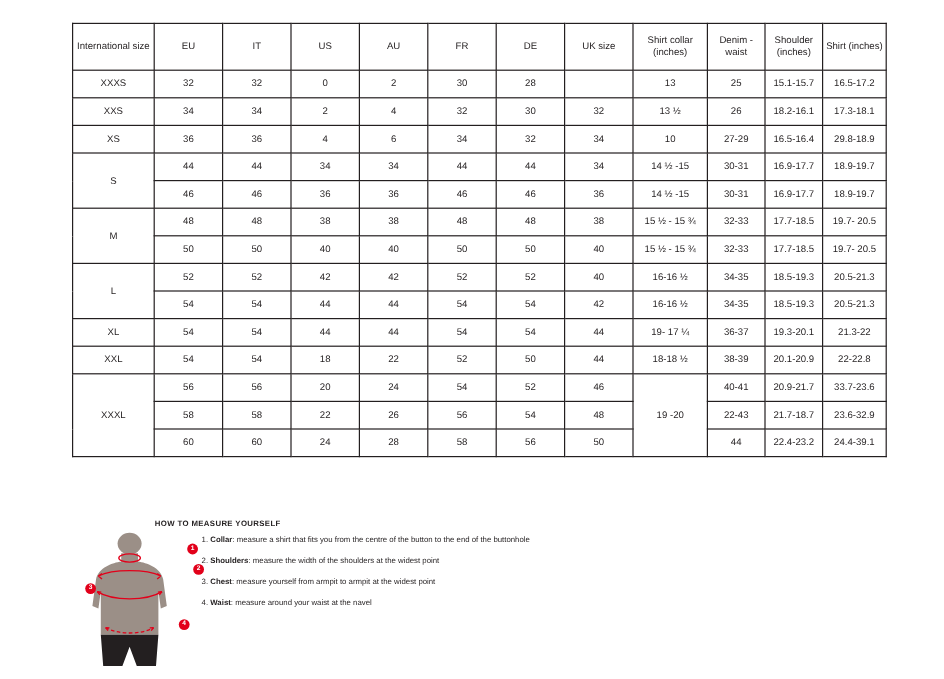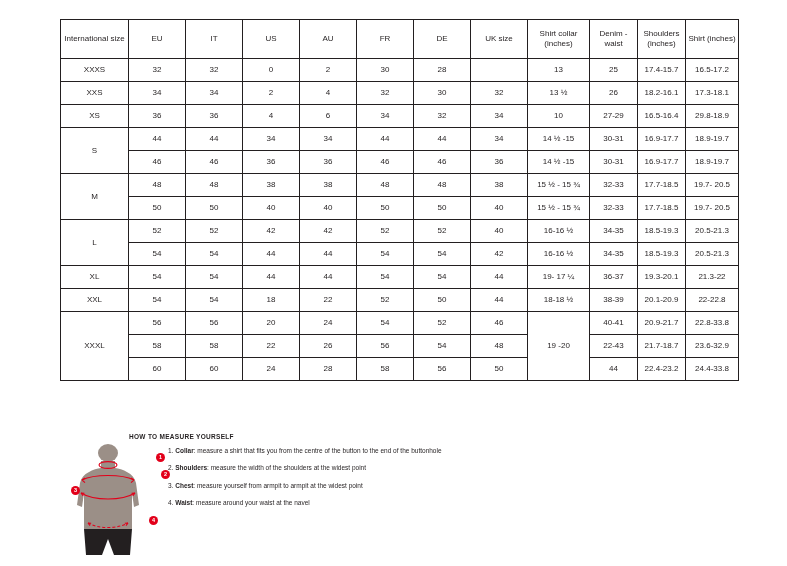--- a/index.html
+++ b/index.html
@@ -134,37 +134,37 @@
         <th class="wrapcell">International size</th>
         <th>EU</th>
         <th>IT</th>
         <th>US</th>
         <th>AU</th>
         <th>FR</th>
         <th>DE</th>
         <th>UK size</th>
         <th class="wrapcell">Shirt collar (inches)</th>
         <th class="wrapcell">Denim - waist</th>
-        <th class="wrapcell">Shoulders (inches)</th>
+        <th class="wrapcell">Shoulder (inches)</th>
         <th class="wrapcell">Shirt (inches)</th>
       </tr>
     </thead>
     <tbody>
         <tr>
           <td>XXXS</td>
           <td>32</td>
           <td>32</td>
           <td>0</td>
           <td>2</td>
           <td>30</td>
           <td>28</td>
           <td></td>
           <td>13</td>
           <td>25</td>
-          <td>17.4-15.7</td>
+          <td>15.1-15.7</td>
           <td>16.5-17.2</td>
         </tr>
         <tr>
           <td>XXS</td>
           <td>34</td>
           <td>34</td>
           <td>2</td>
           <td>4</td>
           <td>32</td>
           <td>30</td>
@@ -302,21 +302,21 @@
           <td>56</td>
           <td>56</td>
           <td>20</td>
           <td>24</td>
           <td>54</td>
           <td>52</td>
           <td>46</td>
           <td rowspan="3">19 -20</td>
           <td>40-41</td>
           <td>20.9-21.7</td>
-          <td>22.8-33.8</td>
+          <td>33.7-23.6</td>
         </tr>
         <tr>
           <td>58</td>
           <td>58</td>
           <td>22</td>
           <td>26</td>
           <td>56</td>
           <td>54</td>
           <td>48</td>
           <td>22-43</td>
@@ -326,21 +326,21 @@
         <tr>
           <td>60</td>
           <td>60</td>
           <td>24</td>
           <td>28</td>
           <td>58</td>
           <td>56</td>
           <td>50</td>
           <td>44</td>
           <td>22.4-23.2</td>
-          <td>24.4-33.8</td>
+          <td>24.4-39.1</td>
         </tr>
       </tbody>
   </table>
 
   <div class="howto-title">HOW TO MEASURE YOURSELF</div>
 
   <div class="steps">
     <div class="step">
       <span>1</span>.
       <b>Collar</b><span>: measure a shirt that fits you from the centre of the button to the end of the buttonhole</span>

